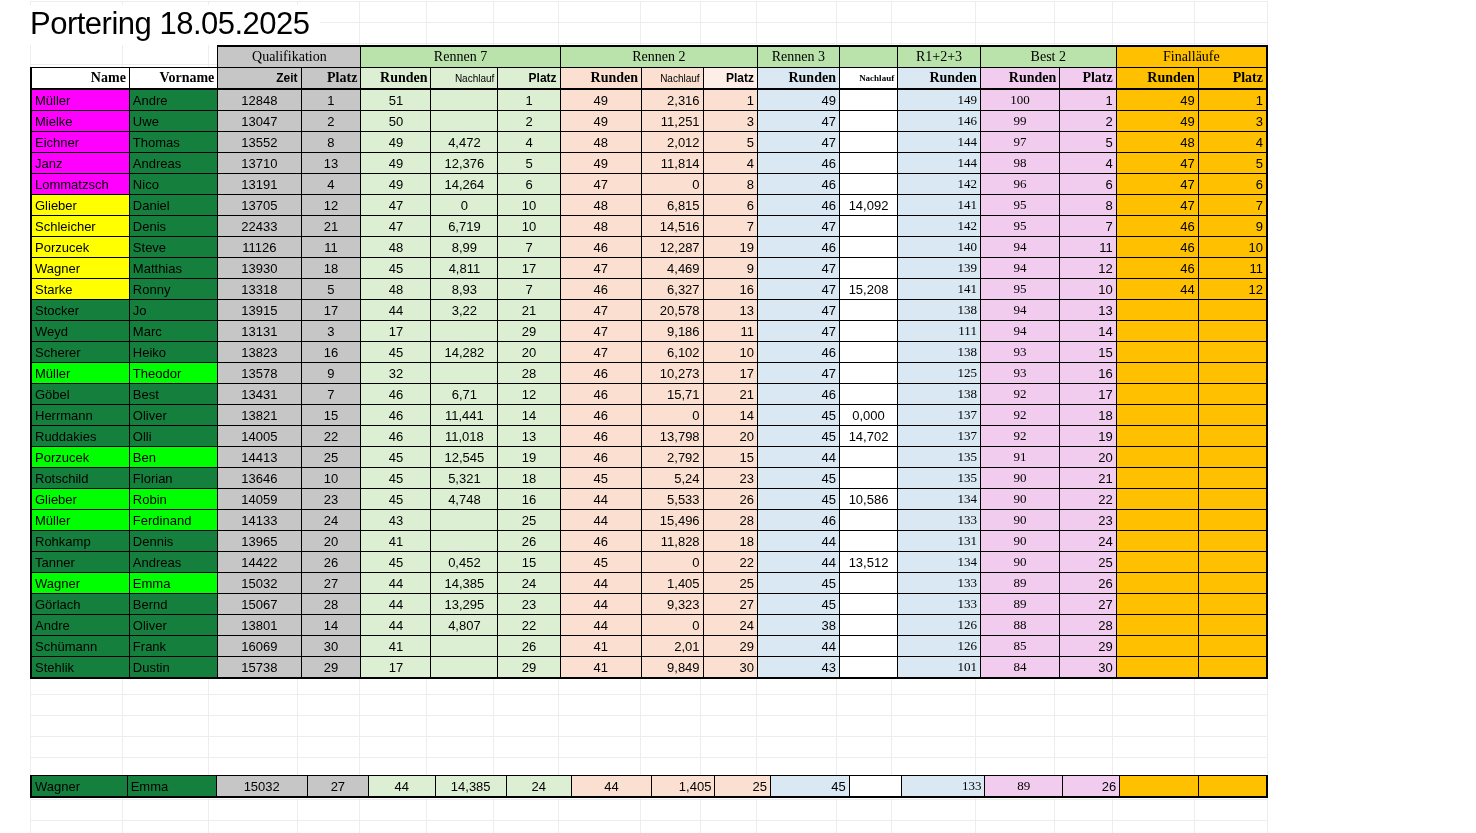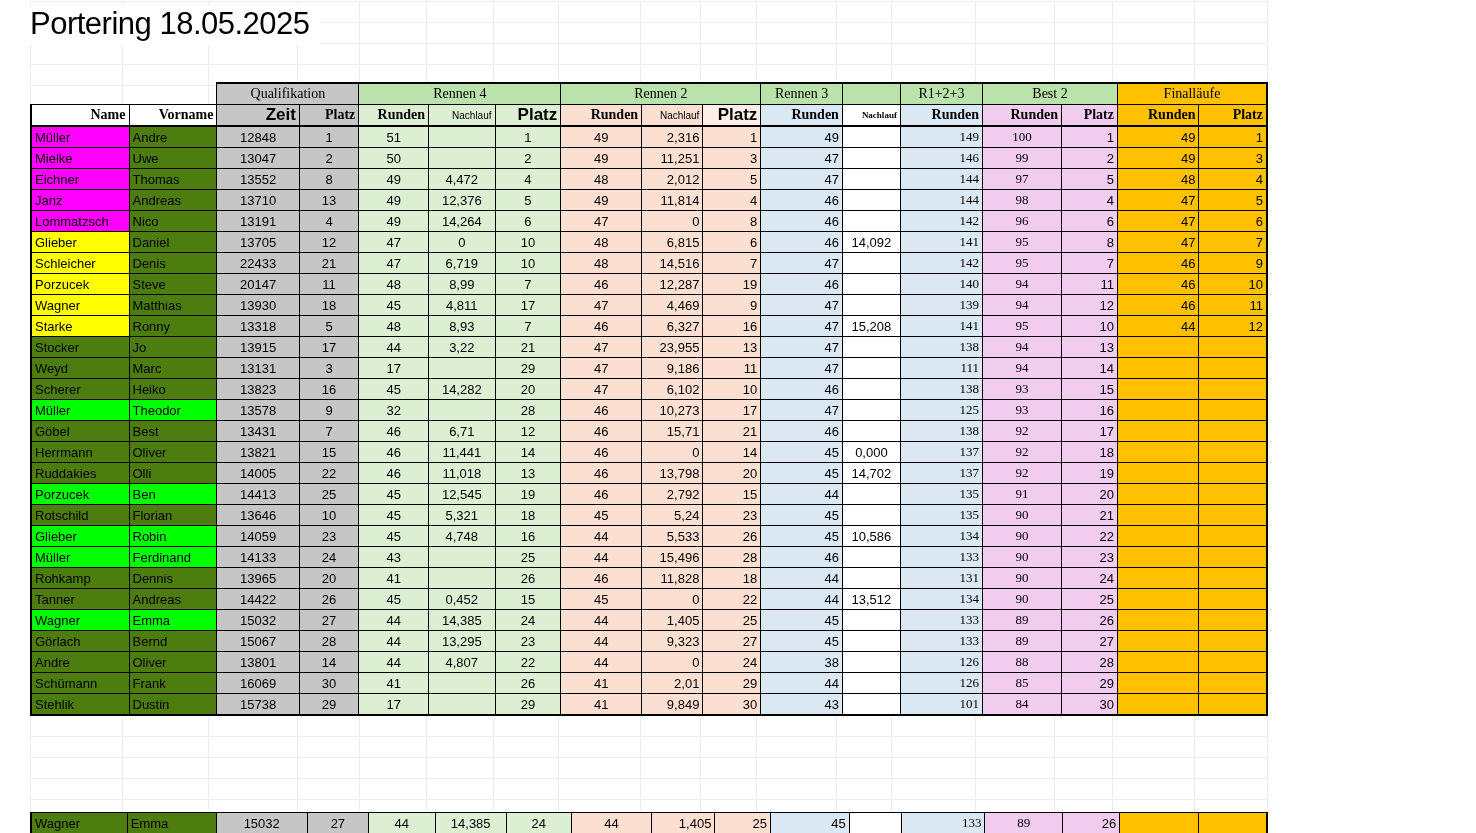--- a/index.html
+++ b/index.html
@@ -6,44 +6,44 @@
   .canvas{position:relative;width:1268px;height:833px;background:#ffffff;
           font-family:"Liberation Sans",sans-serif;overflow:hidden;}
   table{border-collapse:collapse;table-layout:fixed;}
   td{height:20px;padding:0 3px;font-size:13px;color:#000;white-space:nowrap;overflow:hidden;vertical-align:middle;}
 
   
   .bggrid{position:absolute;left:30px;top:1px;z-index:0;}
   .bggrid td{border:1px solid #ededed;}
 
   
-  .sheet{position:absolute;z-index:1;margin-top:37px;}
+  .sheet{position:absolute;z-index:1;}
   .sheet td{border:1px solid #000;}
   .sheet td:first-child{border-left-width:2px;}
   .sheet td:last-child{border-right-width:2px;}
   .sheet tr:last-child td{border-bottom-width:2px;}
   .main tr.grouprow td{border-top-width:2px;}
   .main tr.subrow td{border-bottom-width:2px;text-align:right;}
   .main tr.grouprow td.gblank{border:none;background:transparent;}
 
   
   .c-gray{background:var(--gray);}   .c-greenh{background:var(--greenh);}
   .c-green{background:var(--green);} .c-peach{background:var(--peach);}
   .c-plight{background:var(--peachlight);} .c-blue{background:var(--blue);}
   .c-white{background:#ffffff;}      .c-pink{background:var(--pink);}
   .c-orange{background:var(--orange);}
   .bg-magenta{background:var(--magenta);} .bg-yellow{background:var(--yellow);}
-  .bg-green{background:var(--lime);}      .bg-white{background:#4d7c0f;}
+  .bg-green{background:var(--lime);}      .bg-white{background:#15803d;}
 
   
   .al-l{text-align:left;} .al-c{text-align:center;} .al-r{text-align:right;}
   .fser{font-family:"Liberation Serif",serif;}
   .ghdr{font-family:"Liberation Serif",serif;font-size:14px;text-align:center;}
   .hser{font-family:"Liberation Serif",serif;font-weight:bold;font-size:14px;text-align:center;}
-  .hsans{font-weight:bold;font-size:17px;text-align:center;}
+  .hsans{font-weight:bold;font-size:12px;text-align:center;}
   .hnach{font-size:10px;text-align:center;}
   .hnach3{font-family:"Liberation Serif",serif;font-weight:bold;font-size:9px;text-align:center;}
   .h-nv{font-family:"Liberation Serif",serif;font-weight:bold;font-size:14px;text-align:left;background:#fff;}
   .hser.al-l,.hsans.al-l{text-align:left;}
 
   .title{position:absolute;left:30px;top:5px;z-index:2;font-size:31px;letter-spacing:-0.5px;
          color:#000;background:#fff;padding:0 10px 2px 0;line-height:38px;}
 </style>
 </head>
 <body>
@@ -850,21 +850,21 @@
         <col style="width: 97px;">
         <col style="width: 92px;">
         <col style="width: 66px;">
         <col style="width: 96px;">
         <col style="width: 84px;">
       </colgroup>
     <tbody>
         <tr class="grouprow">
           <td class="gblank" colspan="2"></td>
           <td class="c-gray ghdr" colspan="2">Qualifikation</td>
-          <td class="c-greenh ghdr" colspan="3">Rennen 4</td>
+          <td class="c-greenh ghdr" colspan="3">Rennen 7</td>
           <td class="c-greenh ghdr" colspan="3">Rennen 2</td>
           <td class="c-greenh ghdr al-l" colspan="1">Rennen 3</td>
           <td class="c-greenh ghdr" colspan="1"></td>
           <td class="c-greenh ghdr al-l" colspan="1">R1+2+3</td>
           <td class="c-greenh ghdr" colspan="2">Best 2</td>
           <td class="c-orange ghdr" colspan="2">Finalläufe</td>
         </tr>
         <tr class="subrow">
           <td class="h-nv">Name</td>
           <td class="h-nv">Vorname</td>
@@ -1013,21 +1013,21 @@
           <td class="c-white al-c"></td>
           <td class="c-blue al-r fser">142</td>
           <td class="c-pink al-c fser">95</td>
           <td class="c-pink al-r">7</td>
           <td class="c-orange al-r">46</td>
           <td class="c-orange al-r">9</td>
         </tr>
         <tr>
           <td class="al-l bg-yellow">Porzucek</td>
           <td class="al-l bg-white">Steve</td>
-          <td class="c-gray al-c">20147</td>
+          <td class="c-gray al-c">11126</td>
           <td class="c-gray al-c">11</td>
           <td class="c-green al-c">48</td>
           <td class="c-green al-c">8,99</td>
           <td class="c-green al-c">7</td>
           <td class="c-peach al-c">46</td>
           <td class="c-peach al-r">12,287</td>
           <td class="c-peach al-r">19</td>
           <td class="c-blue al-r">46</td>
           <td class="c-white al-c"></td>
           <td class="c-blue al-r fser">140</td>
@@ -1076,21 +1076,21 @@
         </tr>
         <tr>
           <td class="al-l bg-white">Stocker</td>
           <td class="al-l bg-white">Jo</td>
           <td class="c-gray al-c">13915</td>
           <td class="c-gray al-c">17</td>
           <td class="c-green al-c">44</td>
           <td class="c-green al-c">3,22</td>
           <td class="c-green al-c">21</td>
           <td class="c-peach al-c">47</td>
-          <td class="c-peach al-r">23,955</td>
+          <td class="c-peach al-r">20,578</td>
           <td class="c-peach al-r">13</td>
           <td class="c-blue al-r">47</td>
           <td class="c-white al-c"></td>
           <td class="c-blue al-r fser">138</td>
           <td class="c-pink al-c fser">94</td>
           <td class="c-pink al-r">13</td>
           <td class="c-orange al-r"></td>
           <td class="c-orange al-r"></td>
         </tr>
         <tr>

